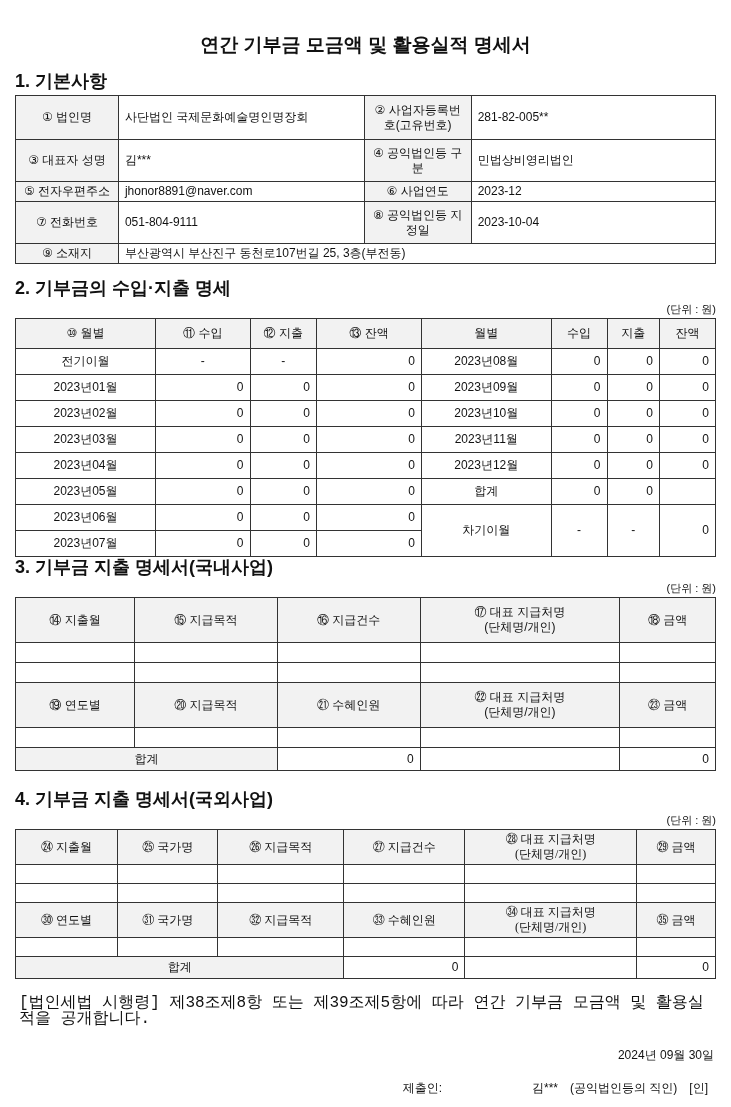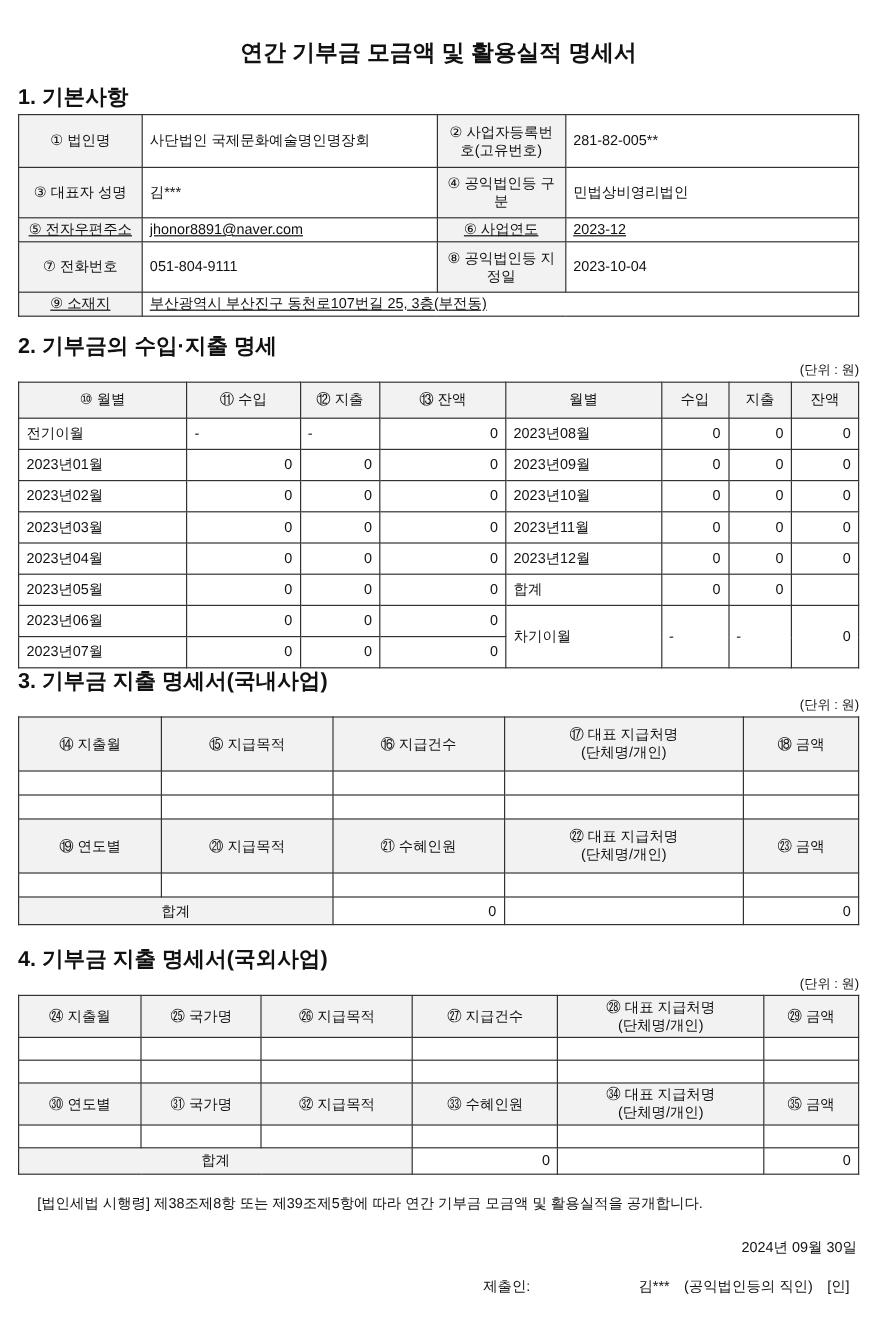--- a/index.html
+++ b/index.html
@@ -27,34 +27,34 @@
   th, td {
     border: 1px solid #333; font-size: 12px; padding: 2px 6px;
     overflow: hidden; vertical-align: middle; line-height: 15px;
   }
   th {
     background: #f2f2f2; font-weight: 400; text-align: center;
     white-space: pre-line;
   }
   td.val { text-align: left; }
   td.num { text-align: right; }
-  td.ctr { }
+  td.ctr { text-align: center; }
   td.sum-cell { background: #f2f2f2; text-align: center; }
   tr.h44 { height: 44px; }
   tr.h42 { height: 42px; }
-  tr.h27 { height: 16px; text-decoration: underline; }
+  tr.h27 { height: 16px; }
   tr.h30 { height: 30px; }
   tr.h26 { height: 26px; }
   tr.h45 { height: 45px; }
-  tr.h43 { height: 26px; }
+  tr.h43 { height: 26px; font-family: Liberation Serif, serif; }
   tr.h20 { height: 20px; }
   tr.h19 { height: 19px; }
   tr.h23 { height: 23px; }
   tr.h22 { height: 22px; }
-  .notice { margin: 16px 0 0 16px; font-size: 12px; line-height: 16px; }
+  .notice { margin: 16px 0 0 4px; font-size: 16px; line-height: 16px; font-family: Liberation Mono, monospace; }
   .date-line { margin: 20px 0 0 0; text-align: right; font-size: 12px; padding-right: 2px; }
   .submit-line {
     margin: 16px 0 0 0; display: flex; justify-content: flex-end;
     align-items: baseline; font-size: 12px; padding-right: 8px;
   }
   .submit-line .gap-big { width: 90px; }
   .submit-line .gap-sm { width: 12px; }
 </style>
 </head>
 <body>

